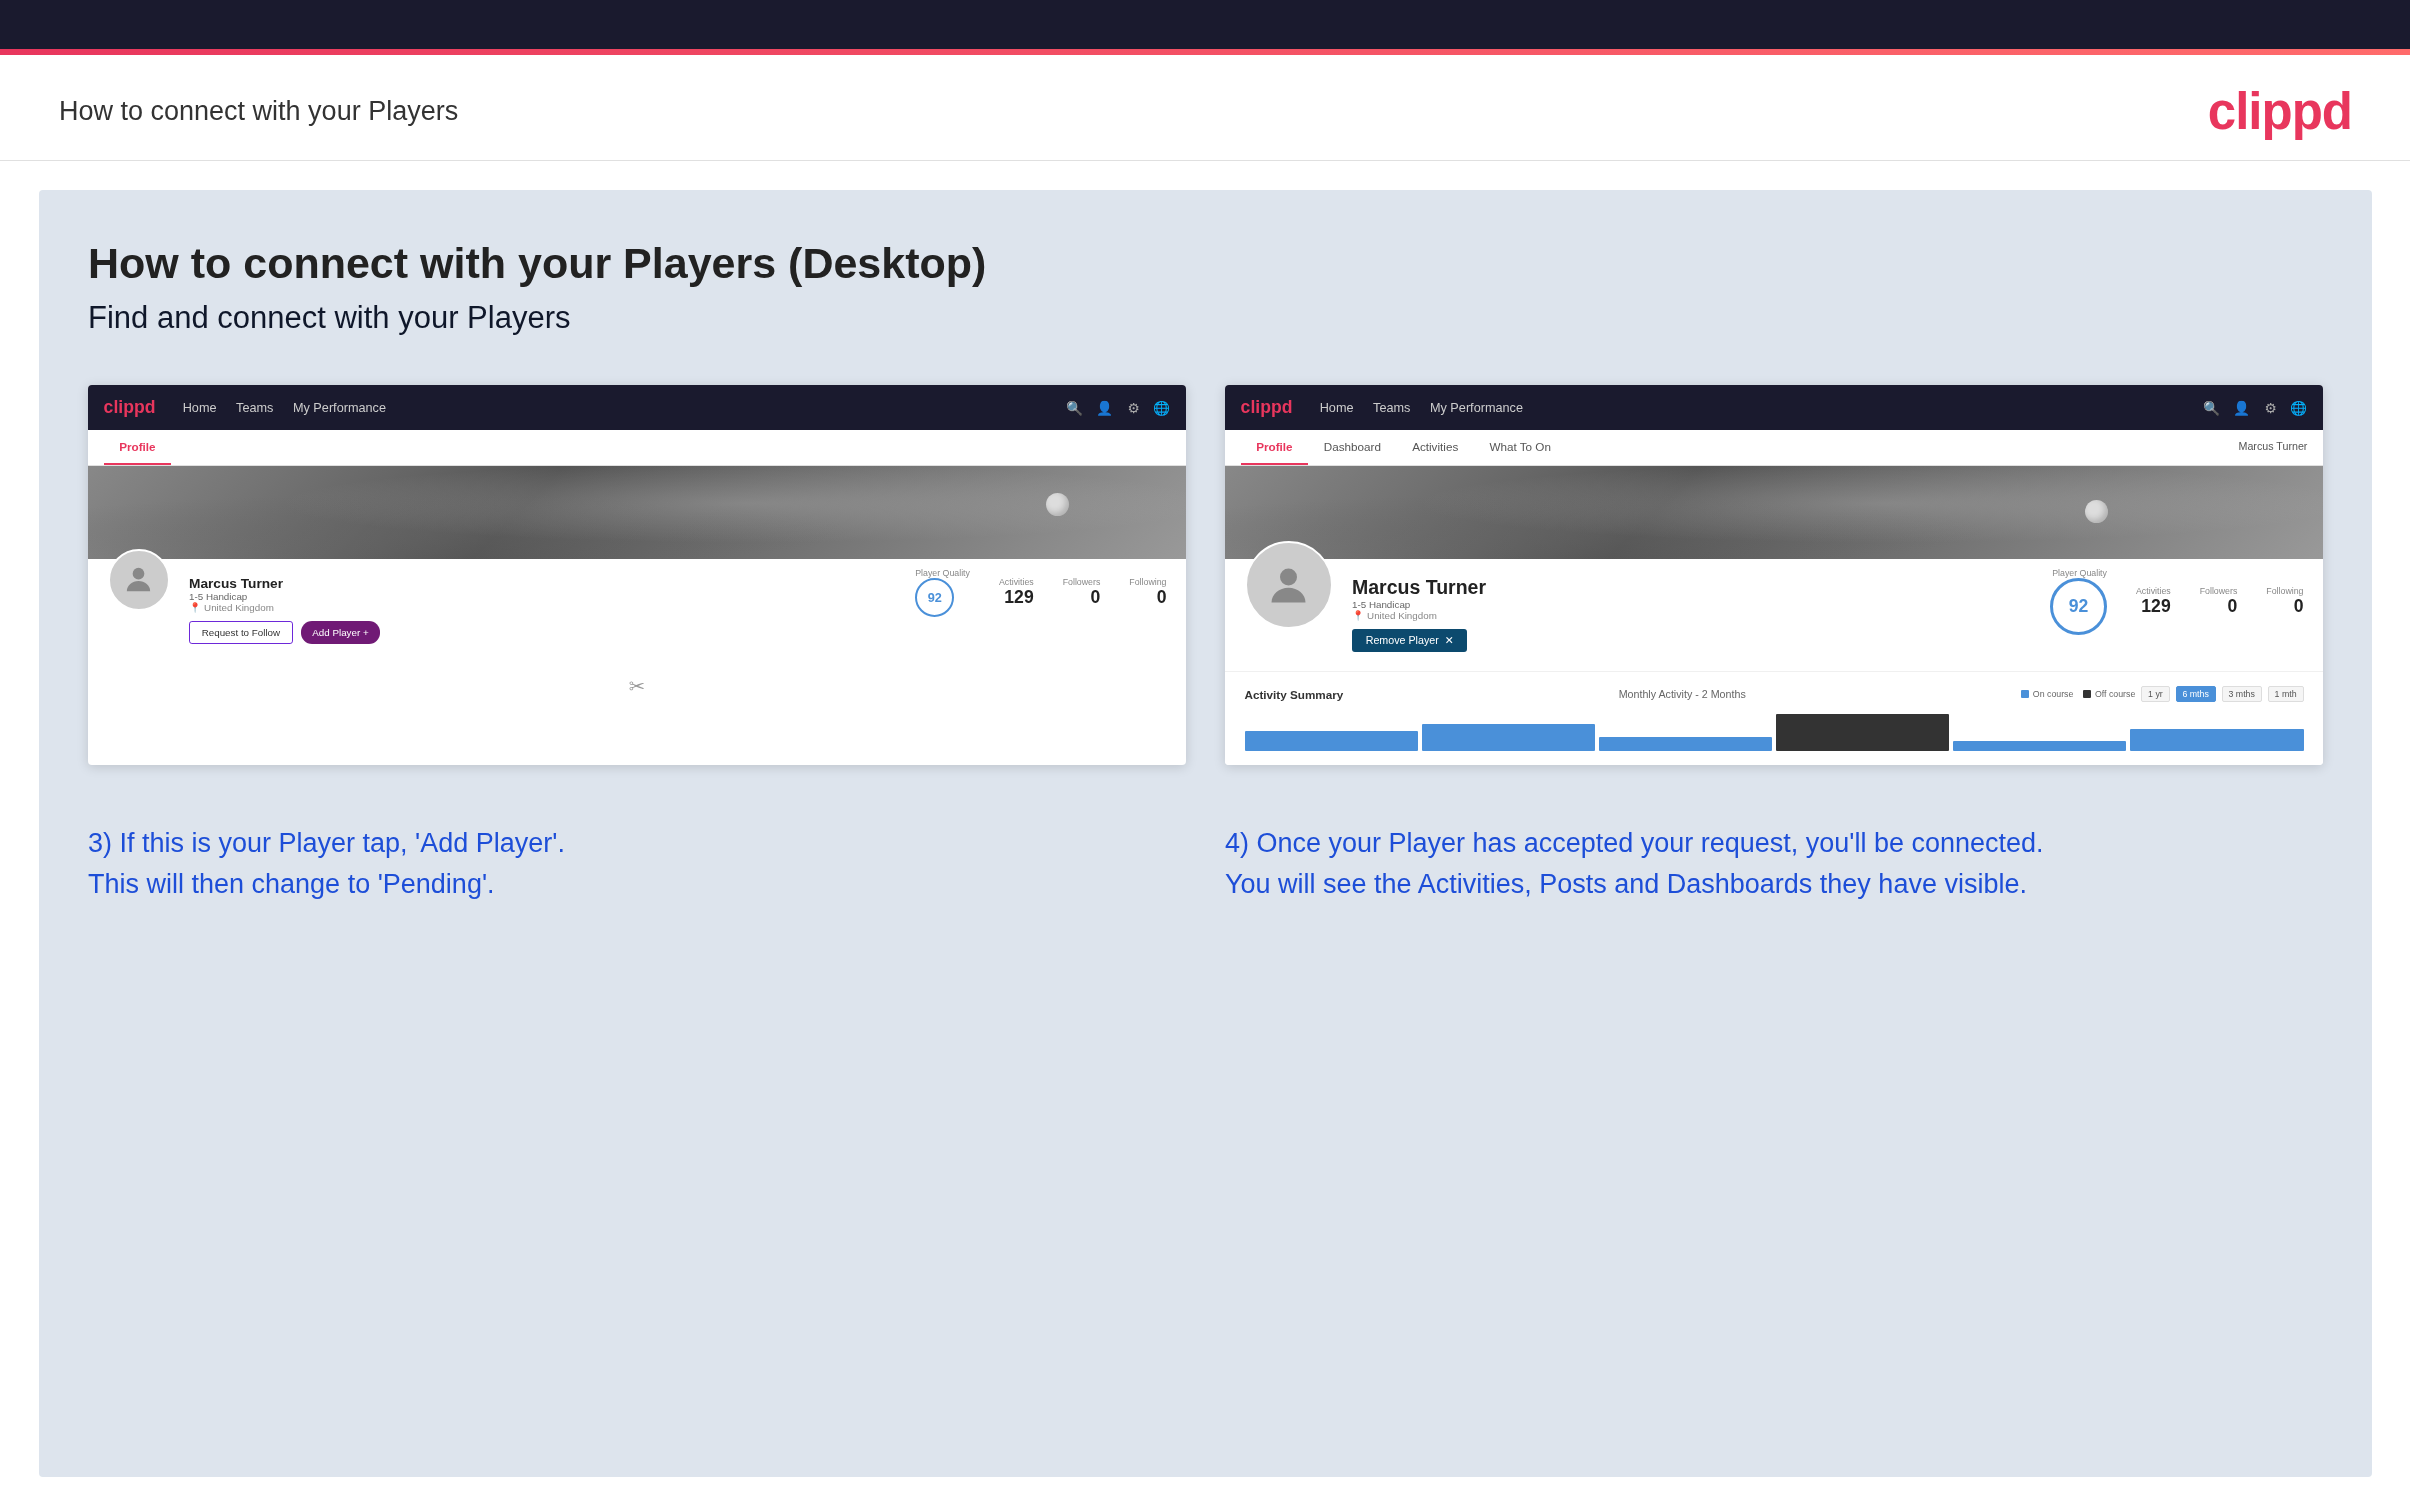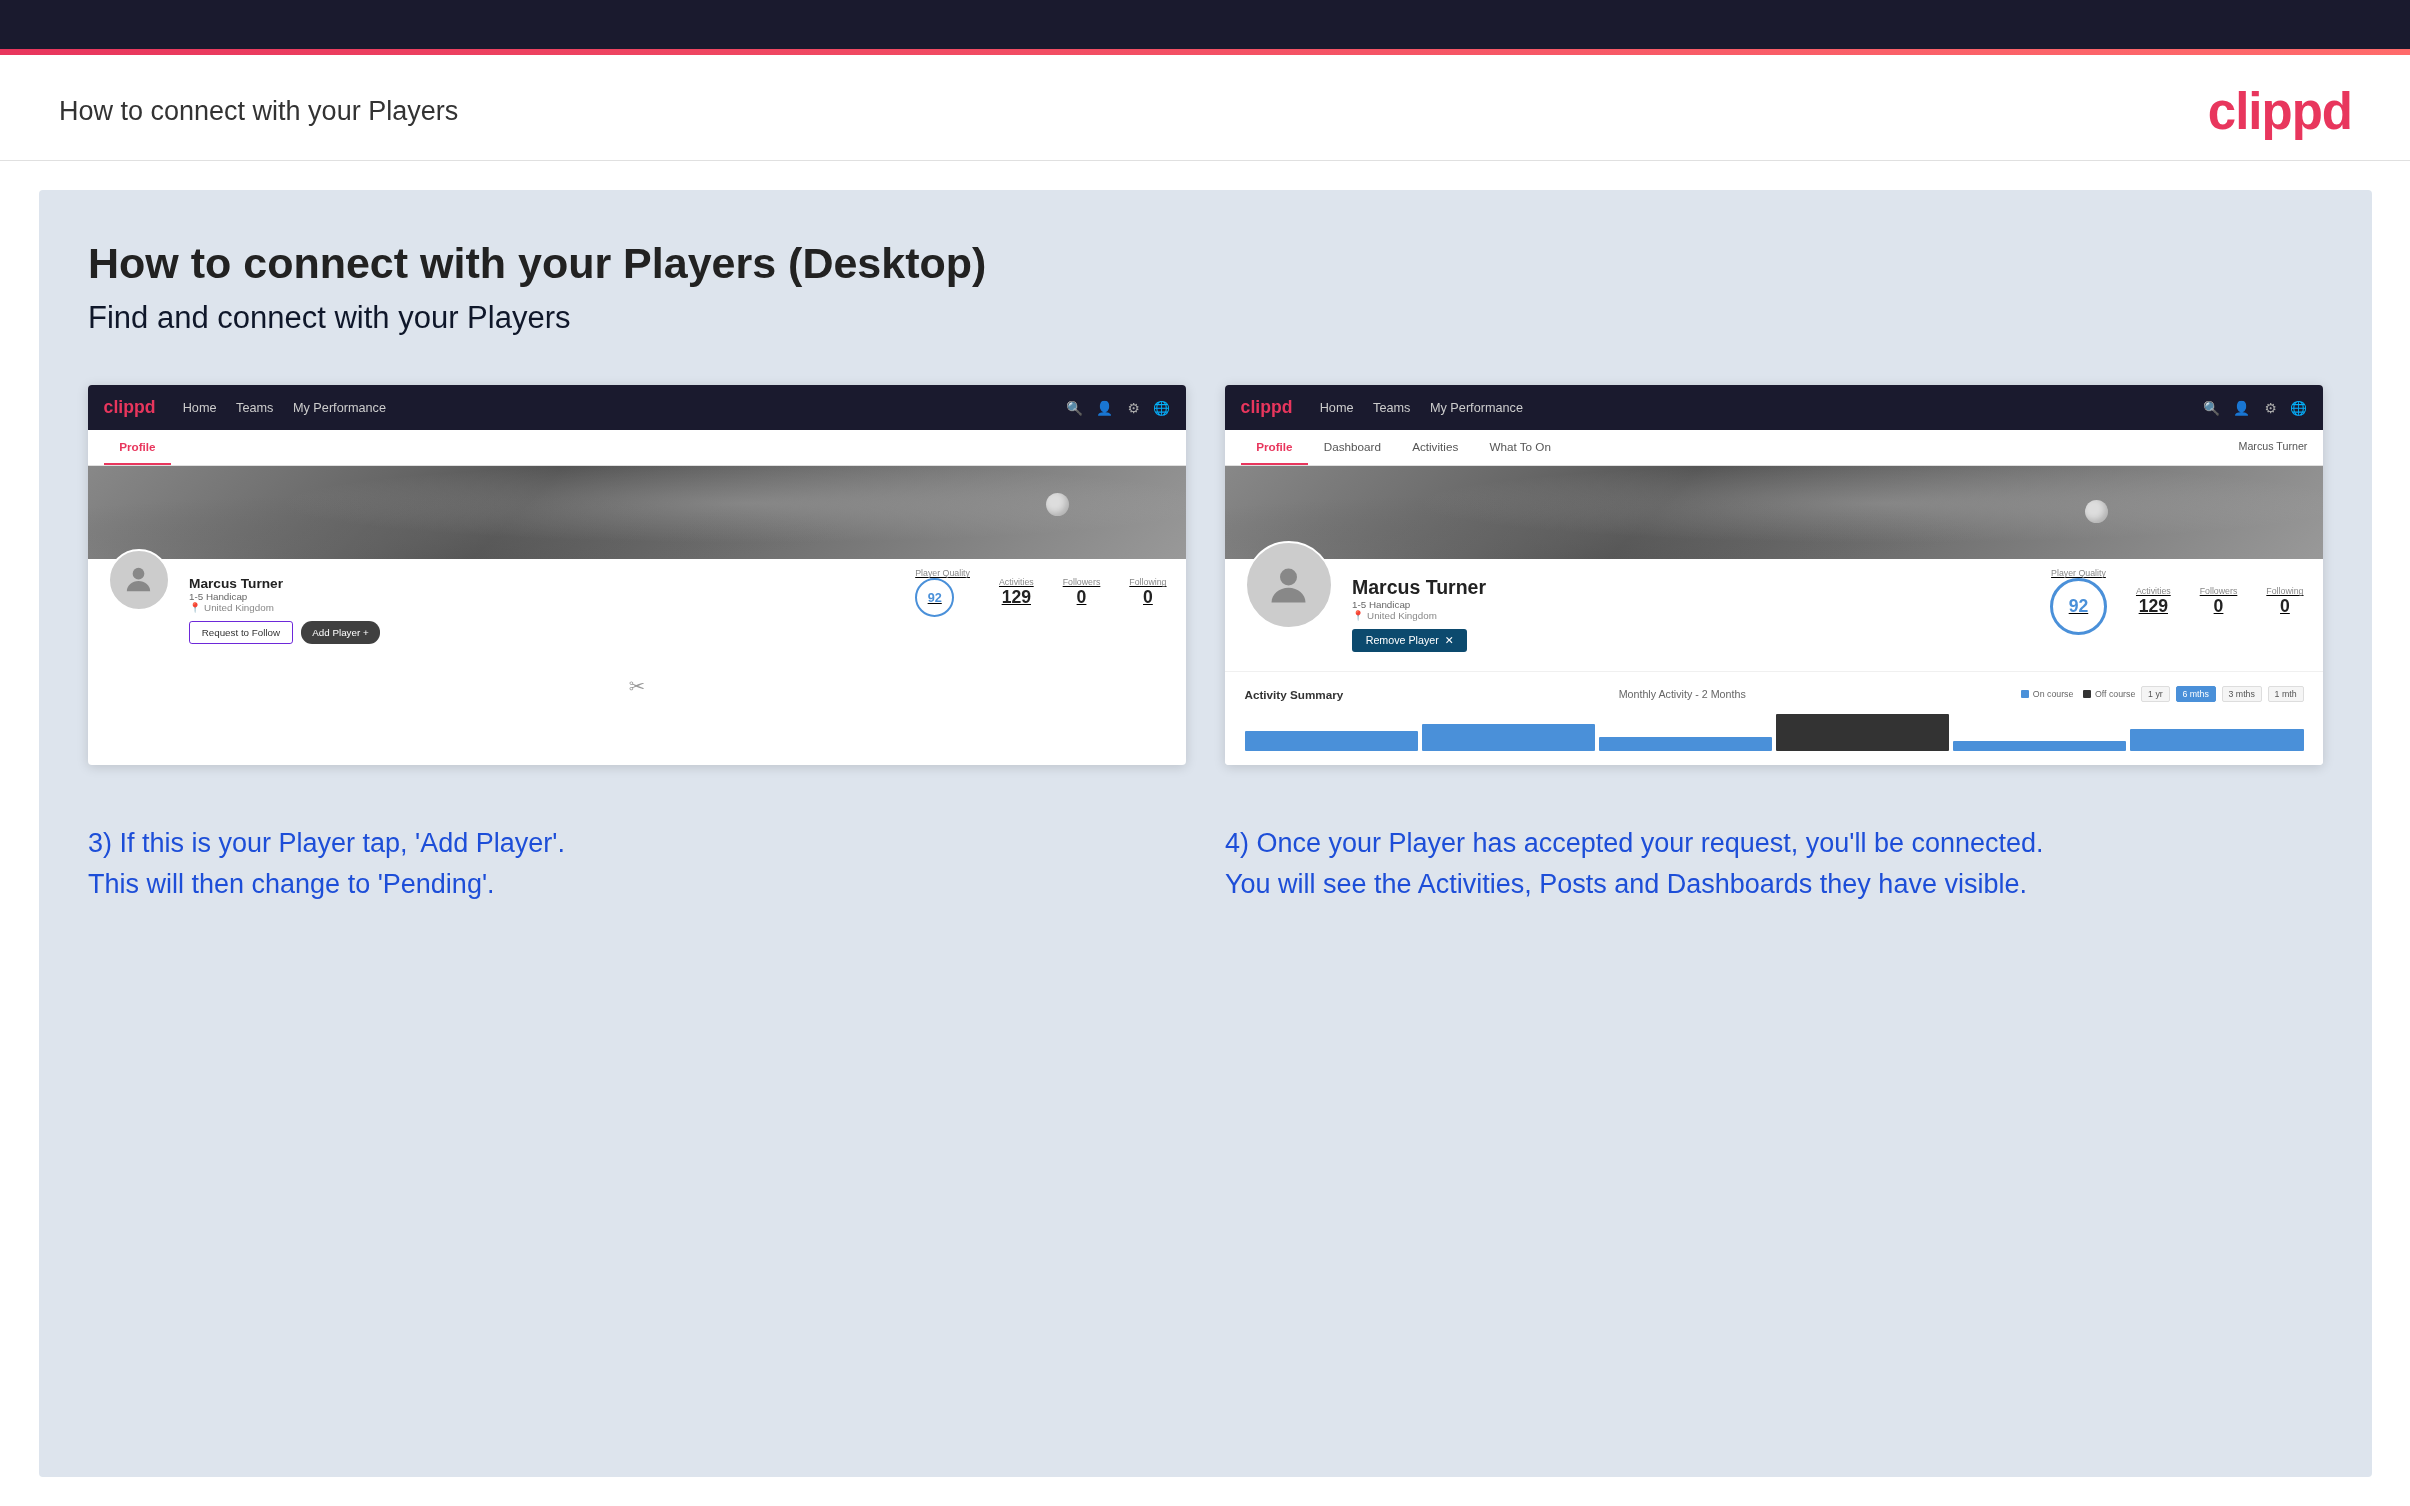--- a/index.html
+++ b/index.html
@@ -241,21 +241,21 @@
       font-size: 9.8px;
       border: 1px solid #6d28d9;
       background: transparent;
       border-radius: 2.9px;
       cursor: pointer;
       color: #333;
     }
     .mock-btn-dark {
       padding: 4.9px 11.7px;
       font-size: 9.8px;
-      background: #404040;
+      background: #701a75;
       color: #fff;
       border: none;
       border-radius: 11px;
       cursor: pointer;
     }
     .mock-btn-remove {
       padding: 4.9px 13.7px;
       font-size: 10.7px;
       background: #0c4a6e;
       color: #fff;
@@ -268,22 +268,21 @@
     }
 
     
     .mock-stats {
       display: flex;
       gap: 29px;
       align-items: center;
       margin-left: auto;
     }
     .mock-stat {
-      text-align: center;
-      text-decoration: underline;
+      text-align: right;
     }
     .mock-stat-label {
       font-size: 8.8px;
       color: #888;
     }
     .mock-stat-value {
       font-size: 17.6px;
       font-weight: 700;
       color: #222;
     }

